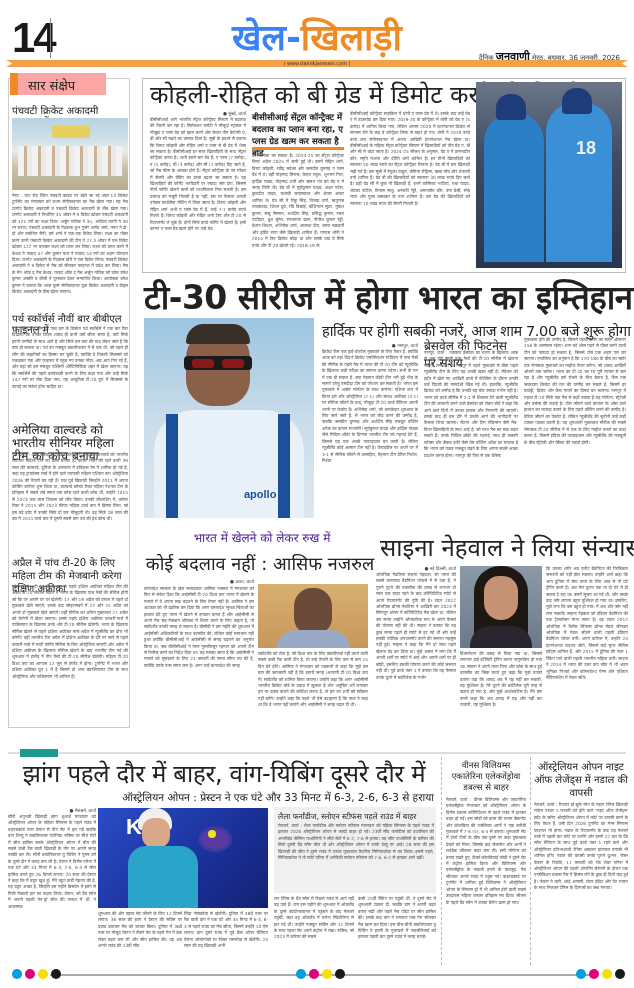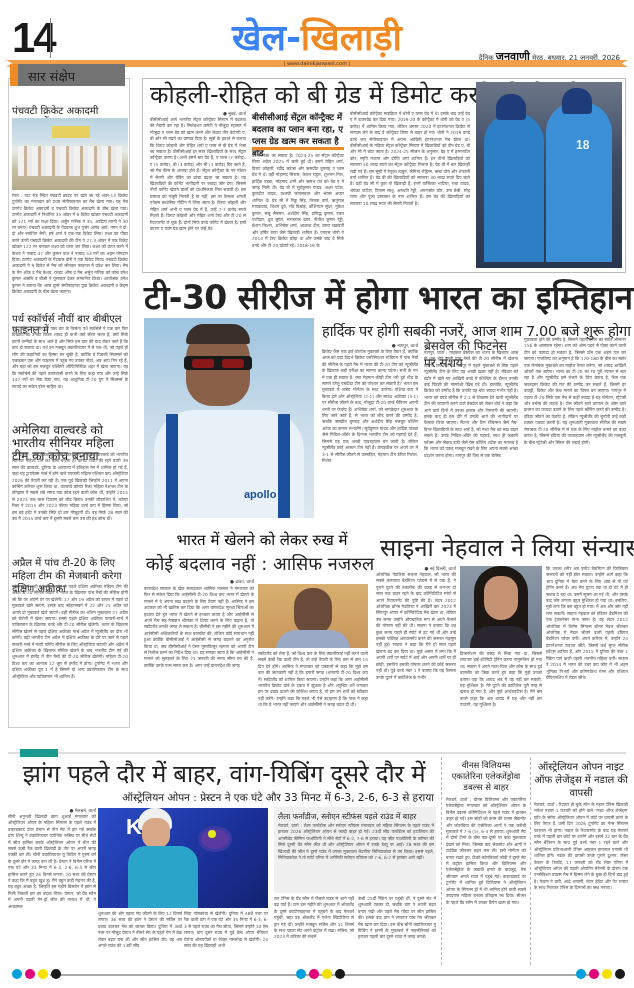--- a/index.html
+++ b/index.html
@@ -9,38 +9,38 @@
 .pagebar{left:50px;top:18px;width:1px;height:40px;background:#888}
 .masthead{left:0;width:634px;top:12px;text-align:center;font-size:36px;font-weight:bold}
 .mh1{color:#3b82f6}.mh2{color:#f08a24}
 .edition{right:14px;top:48px;font-size:7px;color:#333}
 .edition b{font-size:11px;color:#111;font-weight:bold}
 .orangebar{left:6px;top:60px;width:622px;height:7px;background:#f4a04a;clip-path:polygon(0 0,100% 0,99% 50%,100% 100%,0 100%,1% 50%)}
 .url{left:0;width:634px;top:60px;text-align:center;font-size:5px;color:#333}
 .txt{font-size:4.3px;line-height:6.4px;color:#555;text-align:justify;overflow:hidden}
 .box{border:1px solid #bbb}
 .photo{background:#8aa;overflow:hidden}
-.sidebar-title{left:10px;top:64px;width:115px;height:22px;background:#737373}
+.sidebar-title{left:10px;top:73px;width:96px;height:22px;background:#fca5a5}
 .sidebar-title .accent{position:absolute;left:0;top:0;width:8px;height:22px;background:#f08a24}
 .sidebar-title span{position:absolute;left:18px;top:3px;font-size:13px;color:#222}
 .h-side{font-size:10px;color:#222;font-weight:normal;line-height:11px}
 .head-big{font-size:26px;color:#222;line-height:30px;white-space:nowrap}
 .sub-bold{font-size:9px;font-weight:bold;color:#222;line-height:12px}
 .dateline{font-size:4.5px;color:#444;text-align:right}
 .dots{display:flex;gap:3px}
 .dot{width:10px;height:10px;border-radius:50%}
 .reg{height:2px;background:#aaa}
 </style>
 </head>
 <body>
 
 <div class="abs pagenum">14</div>
 <div class="abs pagebar"></div>
 <div class="abs masthead"><span class="mh1">खेल-</span><span class="mh2">खिलाड़ी</span></div>
-<div class="abs edition"><span>दैनिक</span> <b>जनवाणी</b> <span>मेरठ, बुधवार, 21 जनवरी, 2026</span></div>
+<div class="abs edition"><span>दैनिक</span> <b>जनवाणी</b> <span>मेरठ, बुधवार, 36 जनवरी, 2026</span></div>
 <div class="abs orangebar"></div>
 <div class="abs url">| www.dainikjanwani.com |</div>
 
 <div class="abs box" style="left:8px;top:78px;width:122px;height:650px;border-color:#ccc"></div>
 <div class="abs sidebar-title">
     <div class="accent"></div>
     <span>सार संक्षेप</span>
   </div>
 
 <div class="abs h-side" style="left:12px;top:105px;width:116px">पंचवटी क्रिकेट अकादमी फाइनल में</div>
@@ -65,21 +65,21 @@
 <div class="abs txt" style="left:150px;top:117px;width:96px;height:150px">बीसीसीआई आगे भारतीय सेंट्रल कॉन्ट्रैक्ट सिस्टम में बदलाव की तैयारी कर रहा है। सिलेक्शन कमेटी ने मौजूदा स्ट्रक्चर में मौजूदा ए प्लस ग्रेड को खत्म करने और केवल तीन कैटेगरी ए, बी और सी रखने का प्रस्ताव दिया है। सूत्रों के हवाले से बताया कि विराट कोहली और रोहित शर्मा ए प्लस से बी ग्रेड में भेजा जा सकता है। बीसीसीआई हर साल खिलाड़ियों के साथ सेंट्रल कॉन्ट्रैक्ट करता है। अभी इसमें चार ग्रेड हैं, ए प्लस (7 करोड़), ए (5 करोड़), बी (3 करोड़) और सी (1 करोड़) दिए जाते हैं, जो मैच फीस के अलावा होते हैं। सेंट्रल कॉन्ट्रैक्ट के नए मॉडल में सैलरी और ग्रेडिंग का ढांचा बदला जा सकता है। यह खिलाड़ियों की फॉर्मेट भागीदारी पर ज्यादा जोर देगा, जिससे तीनों फॉर्मेट खेलने वालों को प्राथमिकता मिल सकती है। इस प्रस्ताव को मंजूरी मिलती है या नहीं, इस पर फैसला अगली एपेक्स काउंसिल मीटिंग में लिया जाता है। विराट कोहली और रोहित शर्मा अभी ए प्लस ग्रेड में हैं, उन्हें 7-7 करोड़ रुपये मिलते हैं। विराट कोहली और रोहित शर्मा टेस्ट और टी-20 से रिटायरमेंट ले चुके हैं। दोनों सिर्फ वनडे फॉर्मेट में खेलते हैं। इसी कारण ए प्लस ग्रेड खत्म होने पर उन्हें ग्रेड</div>
 <div class="abs sub-bold" style="left:252px;top:111px;width:92px;font-size:8.5px;line-height:12px">बीसीसीआई सेंट्रल कॉन्ट्रैक्ट में बदलाव का प्लान बना रहा, ए प्लस ग्रेड खत्म कर सकता है बोर्ड</div>
 <div class="abs" style="left:252px;top:147px;width:92px;height:3px;background:#f08a24"></div>
 <div class="abs txt" style="left:252px;top:153px;width:92px;height:114px">बी में भेजा जा सकता है। 2024-25 का सेंट्रल कॉन्ट्रैक्ट लिस्ट अप्रैल 2025 में जारी हुई थी। इसमें रोहित शर्मा, विराट कोहली, रवींद्र जडेजा और जसप्रीत बुमराह ए प्लस ग्रेड में थे। वहीं मोहम्मद सिराज, केएल राहुल, शुभमन गिल, हार्दिक पंड्या, मोहम्मद शमी और ऋषभ पंत को ग्रेड ए में जगह मिली थी। ग्रेड बी में सूर्यकुमार यादव, अक्षर पटेल, कुलदीप यादव, यशस्वी जायसवाल और श्रेयस अय्यर शामिल थे। ग्रेड सी में रिंकू सिंह, तिलक वर्मा, ऋतुराज गायकवाड़, शिवम दुबे, रवि बिश्नोई, वॉशिंगटन सुंदर, मुकेश कुमार, संजू सैमसन, अर्शदीप सिंह, प्रसिद्ध कृष्णा, रजत पाटीदार, ध्रुव जुरेल, सरफराज खान, नीतीश कुमार रेड्डी, ईशान किशन, अभिषेक शर्मा, आकाश दीप, वरुण चक्रवर्ती और हर्षित राणा जैसे खिलाड़ी शामिल हैं। एमएस धोनी ने 2014 में टेस्ट क्रिकेट छोड़ा था और उसके बाद वे सिर्फ वनडे और टी-20 खेलते रहे। 2018-19 के</div>
 <div class="abs txt" style="left:350px;top:111px;width:120px;height:156px">बीसीसीआई कॉन्ट्रैक्ट साइकिल में धोनी ए प्लस ग्रेड में थे। इसके बाद उन्हें ग्रेड ए में डाउनग्रेड कर दिया गया। 2019-20 के कॉन्ट्रैक्ट में धोनी को ग्रेड ए (5 करोड़) में शामिल किया गया, लेकिन अगस्त 2020 में इंटरनेशनल क्रिकेट से संन्यास लेने के बाद वे कॉन्ट्रैक्ट लिस्ट से बाहर हो गए। धोनी ने 2019 वनडे वर्ल्ड कप सेमीफाइनल में अपना आखिरी इंटरनेशनल मैच खेला था। बीसीसीआई के महिला सेंट्रल कॉन्ट्रैक्ट सिस्टम में खिलाड़ियों को तीन ग्रेड ए, बी और सी में बांटा जाता है। 2024-25 सीजन के अनुसार, ग्रेड ए में हरमनप्रीत कौर, स्मृति मंधाना और दीप्ति शर्मा शामिल हैं। इन तीनों खिलाड़ियों को सालाना 50 लाख रुपये का सेंट्रल कॉन्ट्रैक्ट मिलता है। ग्रेड बी में चार खिलाड़ी रखी गई हैं। इस सूची में रेणुका ठाकुर, जेमिमा रोड्रिग्स, ऋचा घोष और शेफाली वर्मा शामिल हैं। ग्रेड बी की खिलाड़ियों को सालाना 30 लाख रुपये दिए जाते हैं। वहीं ग्रेड सी में कुल नौ खिलाड़ी हैं, इनमें यास्तिका भाटिया, राधा यादव, श्रेयंका पाटिल, तितास साधु, अरुंधति रेड्डी, अमनजोत कौर, उमा छेत्री, स्नेह राणा और पूजा वस्त्राकर के नाम शामिल हैं। इस ग्रेड की खिलाड़ियों को सालाना 10 लाख रुपए की सैलरी मिलती है।</div>
 <div class="abs photo" style="left:476px;top:82px;width:146px;height:186px;background:linear-gradient(180deg,#6c7688 0%,#3e4c66 40%,#2a3650 100%)">
   <div style="position:absolute;left:8px;top:30px;width:60px;height:150px;background:#2c7fc4;border-radius:30px 30px 0 0"></div>
   <div style="position:absolute;left:70px;top:20px;width:66px;height:160px;background:#3a8fd6;border-radius:30px 30px 0 0"></div>
   <div style="position:absolute;left:20px;top:12px;width:30px;height:26px;background:#1e3c7a;border-radius:14px 14px 4px 4px"></div>
   <div style="position:absolute;left:86px;top:6px;width:30px;height:26px;background:#1e3c7a;border-radius:14px 14px 4px 4px"></div>
-  <div style="position:absolute;left:100px;top:56px;font-size:12px;color:#e8f0f8;font-weight:bold;font-family:'Liberation Sans',sans-serif">18</div>
+  <div style="position:absolute;left:100px;top:56px;font-size:18px;color:#e8f0f8;font-weight:bold;font-family:'Liberation Sans',sans-serif">18</div>
 </div>
 
 <div class="abs head-big" style="left:144px;top:279px;font-size:33px;line-height:38px;font-weight:bold;letter-spacing:-0.5px">टी-30 सीरीज में होगा भारत का इम्तिहान</div>
 <div class="abs photo" style="left:144px;top:318px;width:170px;height:200px;background:linear-gradient(180deg,#9cc4e0 0%,#c9dcea 50%,#dde8ef 100%)">
   <div style="position:absolute;left:42px;top:10px;width:64px;height:78px;background:#8a6048;border-radius:30px 30px 26px 26px"></div>
   <div style="position:absolute;left:42px;top:6px;width:64px;height:20px;background:#3a2e28;border-radius:30px 30px 4px 4px"></div>
   <div style="position:absolute;left:40px;top:38px;width:68px;height:14px;background:#1a1a1a;border-radius:4px"></div>
   <div style="position:absolute;left:48px;top:41px;width:22px;height:9px;background:#8a1818;border-radius:3px"></div>
   <div style="position:absolute;left:78px;top:41px;width:22px;height:9px;background:#8a1818;border-radius:3px"></div>
   <div style="position:absolute;left:10px;top:92px;width:150px;height:110px;background:#e8f1f7;border-radius:40px 40px 0 0"></div>
@@ -87,21 +87,21 @@
   <div style="position:absolute;left:134px;top:96px;width:12px;height:104px;background:#1c4f9c"></div>
   <div style="position:absolute;left:100px;top:170px;font-size:11px;color:#1c4f9c;font-weight:bold;font-family:'Liberation Sans',sans-serif">apollo</div>
 </div>
 <div class="abs" style="left:322px;top:320px;font-size:14.5px;color:#222;white-space:nowrap;letter-spacing:-0.4px">हार्दिक पर होगी सबकी नजरें, आज शाम 7.00 बजे शुरू होगा मैच</div>
 <div class="abs dateline" style="left:322px;top:342px;width:96px">● नागपुर, वार्ता</div>
 <div class="abs txt" style="left:322px;top:349px;width:96px;height:172px">क्रिकेट फैंस एक हाई-वोल्टेज मुकाबले के लिए तैयार हैं, क्योंकि आज को यहां विदर्भ क्रिकेट एसोसिएशन स्टेडियम में पांच मैचों की सीरीज के पहले मैच में भारत की टी-20 टीम को न्यूजीलैंड के खिलाफ कड़ी परीक्षा का सामना करना पड़ेगा। सभी के मन में एक ही सवाल है: क्या मेहमान कीवी टीम भरी हुई भीड़ के सामने घरेलू पसंदीदा टीम को परेशान कर सकती है? भारत इस मुकाबले में अजेय मोमेंटम के साथ उतरेगा। एशिया कप में किया हारे और ऑस्ट्रेलिया (2-1) और साउथ अफ्रीका (3-1) पर सीरीज जीतने के बाद, मौजूदा टी-20 वर्ल्ड चैंपियन अपनी धरती पर फेवरेट हैं। अभिषेक शर्मा, जो धमाकेदार शुरुआत के लिए जाने जाते हैं, से भारत को लीड करने की उम्मीद है, जबकि जसप्रीत बुमराह और अर्शदीप सिंह मजबूत बॉलिंग अटैक का कमान संभालेंगे। सूर्यकुमार यादव और हार्दिक पांड्या जैसे मिडिल-ऑर्डर के दिग्गज भारतीय टीम को गहराई देते हैं, जिससे यह एक अच्छी पावरहाउस बन जाती है। लेकिन न्यूजीलैंड कोई आसान टीम नहीं है। वेस्टइंडीज पर अपने घर में 3-1 से सीरीज जीतने से उत्साहित, मेहमान टीम डेरिल मिशेल, मिशेल</div>
 <div class="abs" style="left:424px;top:337px;width:94px;font-size:12px;color:#222">ब्रेसवेल की फिटनेस पर संशय</div>
 <div class="abs txt" style="left:424px;top:350px;width:94px;height:171px">नागपुर, वार्ता : माइकल ब्रेसवेल का भारत के खिलाफ आज से शुरू होने वाली पांच मैचों की टी-20 सीरीज में खेलना संदिग्ध लग रहा है। नागपुर में पहले मुकाबले से ठीक पहले न्यूजीलैंड टीम के लिए यह अच्छी खबर नहीं है। रविवार को इंदौर में खेले गए आखिरी वनडे में फील्डिंग के दौरान उनकी बाईं पिंडली की मांसपेशी खिंच गई थी। हालांकि, न्यूजीलैंड क्रिकेट को उम्मीद है कि उनकी यह चोट ज्यादा गंभीर नहीं है। भारत को वनडे सीरीज में 2-1 से शिकस्त देने वाली न्यूजीलैंड टीम की कप्तानी करने वाले ब्रेसवेल को लेकर बोर्ड ने कहा कि आने वाले दिनों में उनका इलाज और निगरानी की जाएगी। इसके बाद ही इस दौरे में उनकी आगे की भागीदारी पर फैसला लिया जाएगा। सैंटनर और टिम रॉबिन्सन जैसे मैच-विनर खिलाड़ियों के साथ आई है, जो मध्य मैच का रुख बदल सकते हैं। उनके मिडिल-ऑर्डर की गहराई, साथ ही जकारी फॉक्स और जैकब डफी जैसे पेस बॉलिंग अटैक का मतलब है कि भारत को पकड़ मजबूत रखने के लिए अपना सबसे अच्छा प्रदर्शन करना होगा। नागपुर की पिच से एक बैलेंस्ड</div>
 <div class="abs txt" style="left:524px;top:337px;width:102px;height:184px">मुकाबला होने की उम्मीद है, जिसमें पहली इनिंग का स्कोर औसतन 156 के आसपास रहेगा। शाम को ओस पड़ने से पीछा करने वाली टीम को फायदा हो सकता है, जिससे टॉस एक अहम पल बन जाएगा। एनालिस्ट का अनुमान है कि 170-180 के बीच का स्कोर एक रोमांचक मुकाबले का माहौल तैयार करेगा, जो शायद आखिरी ओवरों तक चलेगा। भारत का टी-20 का रथ पूरी रफ्तार से चल रहा है और न्यूजीलैंड इसे रोकने के लिए बेताब है, फैंस एक जबरदस्त क्रिकेट की रात की उम्मीद कर सकते हैं, जिसमें हर बाउंड्री, विकेट और कैच मायने का विषय बन जाएगा। नागपुर में पहला टी-20 सिर्फ एक मैच से कहीं ज्यादा है-यह मोमेंटम, स्ट्रेटेजी और वर्चस्व की लड़ाई है। टॉस जीतने वाले कप्तान के ओस वाले हालात का फायदा उठाने के लिए पहले बॉलिंग करने की उम्मीद है। इंडिया जीतने का फेवरेट है, लेकिन न्यूजीलैंड की चुनौती उन्हें कड़ी टक्कर पक्का करती है। यह शुरुआती मुकाबला सीरीज की सबसे रोमांचक टी-20 सीरीज में से एक के लिए माहौल बनाने का वादा करता है, जिसमें इंडिया की पावरहाउस और न्यूजीलैंड की मजबूती के बीच स्ट्रेटेजी और स्किल की लड़ाई होगी।</div>
 
-<div class="abs" style="left:148px;top:529px;width:228px;text-align:center;font-size:15px;color:#000000;white-space:nowrap">भारत में खेलने को लेकर रुख में</div>
+<div class="abs" style="left:148px;top:529px;width:228px;text-align:center;font-size:12px;color:#4c1d95;white-space:nowrap">भारत में खेलने को लेकर रुख में</div>
 <div class="abs" style="left:144px;top:551px;width:232px;text-align:center;font-size:18px;color:#222;white-space:nowrap">कोई बदलाव नहीं : आसिफ नजरुल</div>
 <div class="abs dateline" style="left:144px;top:578px;width:110px">● ढाका, वार्ता</div>
 <div class="abs txt" style="left:144px;top:586px;width:110px;height:142px">बांग्लादेश सरकार के खेल सलाहकार आसिफ नजरुल ने मंगलवार को फिर से संकेत दिया कि आईसीसी टी-20 विश्व कप भारत में खेलने के मामले में वे अपना रुख बदलने के लिए तैयार नहीं हैं। आसिफ ने इस अटकल को भी खारिज कर दिया कि अगर बांग्लादेश सुरक्षा चिंताओं का हवाला देते हुए भारत में खेलने से इनकार करता है और आईसीसी से अपने मैच सह-मेजबान श्रीलंका में शिफ्ट करने के लिए कहता है, तो स्कॉटलैंड उनकी जगह ले सकता है। बीसीबी ने इस महीने की शुरुआत में आईसीसी अधिकारियों के साथ बातचीत की, लेकिन कोई समाधान नहीं हुआ क्योंकि बीसीसीआई ने आईसीसी से जगह बदलने का अनुरोध किया था, जब बीसीसीआई ने पेसर मुस्तफिजुर रहमान को अपनी टीम से रिलीज करने का निर्देश दिया था। यह समझा जाता है कि आईसीसी ने मामले को सुलझाने के लिए 21 जनवरी की समय सीमा तय की है, क्योंकि उनके पास समय कम है। अगर उन्हें बांग्लादेश की जगह</div>
 <div class="abs photo" style="left:258px;top:584px;width:110px;height:64px;background:linear-gradient(180deg,#d8b070 0%,#c8965a 100%)">
   <div style="position:absolute;left:36px;top:4px;width:38px;height:46px;background:#6a4a38;border-radius:18px 18px 16px 16px"></div>
   <div style="position:absolute;left:18px;top:46px;width:74px;height:20px;background:#9aaac6;border-radius:20px 20px 0 0"></div>
 </div>
 <div class="abs txt" style="left:258px;top:651px;width:110px;height:77px">स्कॉटलैंड को लेता है, जो विश्व कप के लिए क्वालीफाई नहीं करने वाली सबसे ऊंची रैंक वाली टीम है, तो उन्हें तैयारी के लिए कम से कम 15 दिन देने होंगे। आसिफ ने मंगलवार को पत्रकारों से कहा कि मुझे इस बात की जानकारी नहीं है कि हमारी जगह (आगामी टी-20 विश्व कप में) स्कॉटलैंड को शामिल किया जाएगा। उन्होंने कहा कि अगर आईसीसी भारतीय क्रिकेट बोर्ड के दबाव में झुकता है और अनुचित शर्तें लगाकर हम पर दबाव डालने की कोशिश करता है, तो हम उन शर्तों को स्वीकार नहीं करेंगे। उन्होंने कहा कि पहले भी ऐसे उदाहरण हैं कि पाक ने कहा था कि वे भारत नहीं जाएंगे और आईसीसी ने जगह बदल दी थी।</div>
 
 <div class="abs" style="left:380px;top:530px;font-size:24px;color:#222;white-space:nowrap">साइना नेहवाल ने लिया संन्यास</div>

